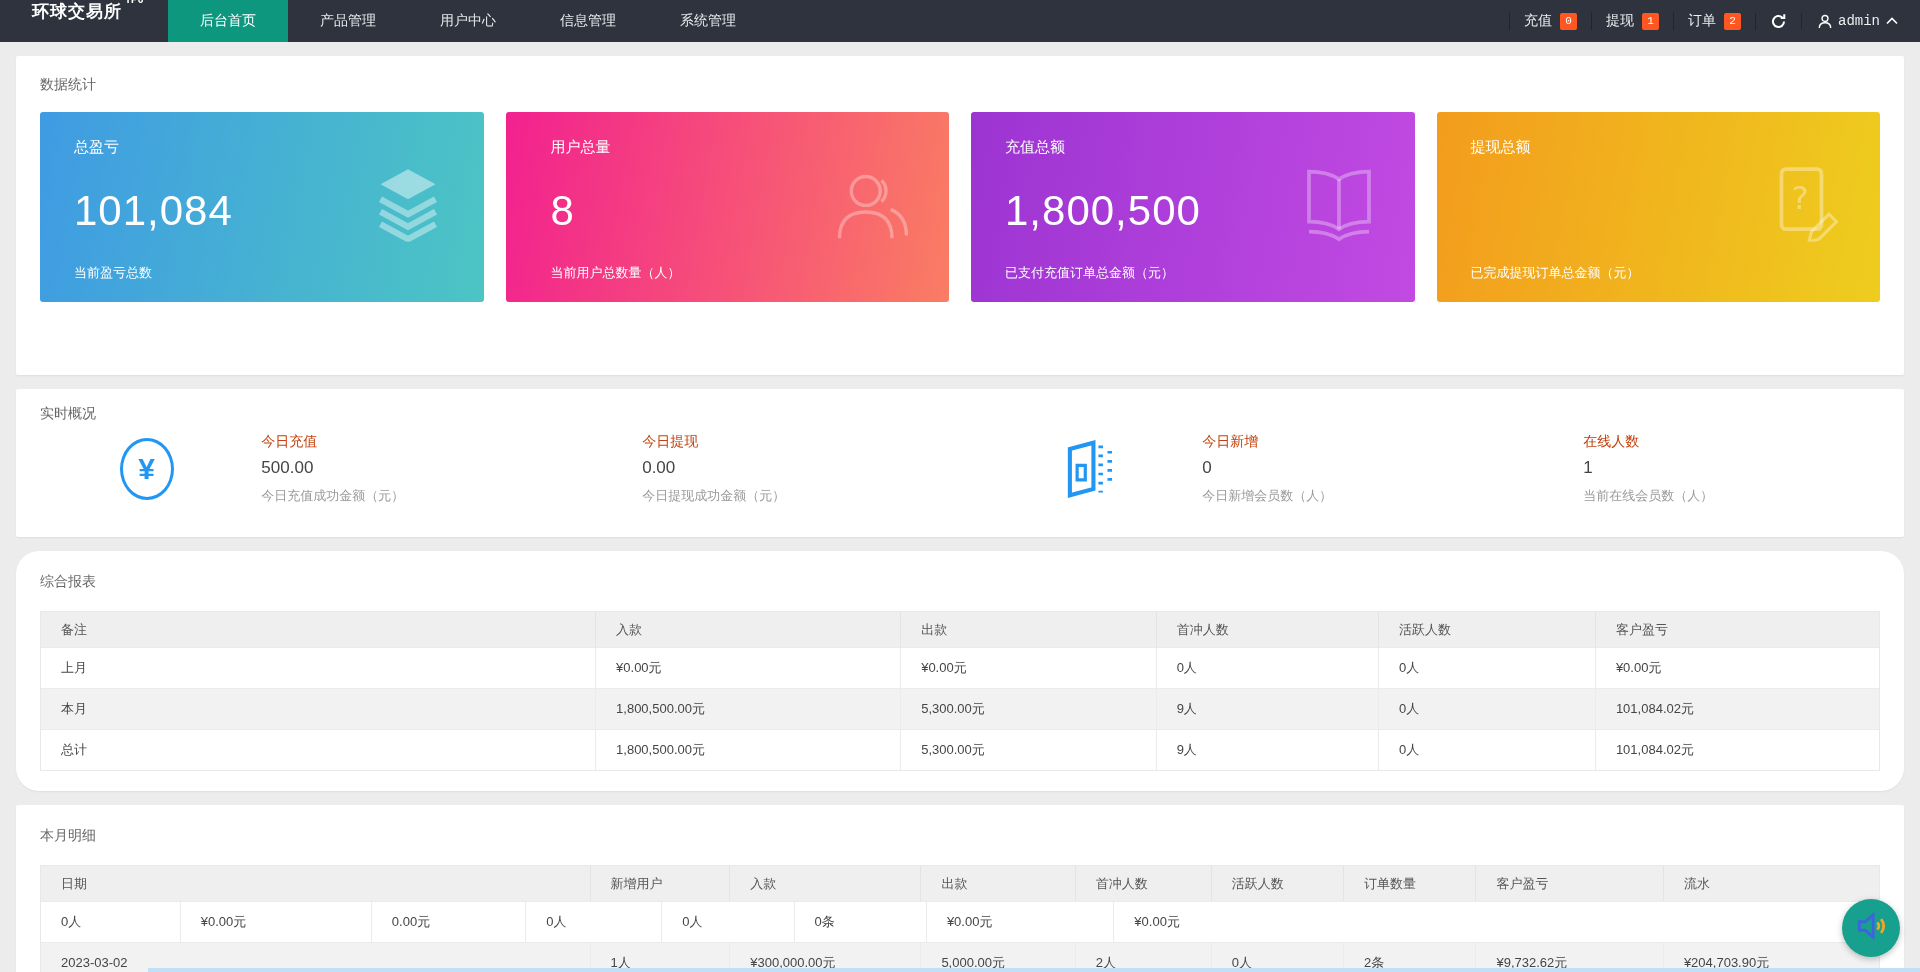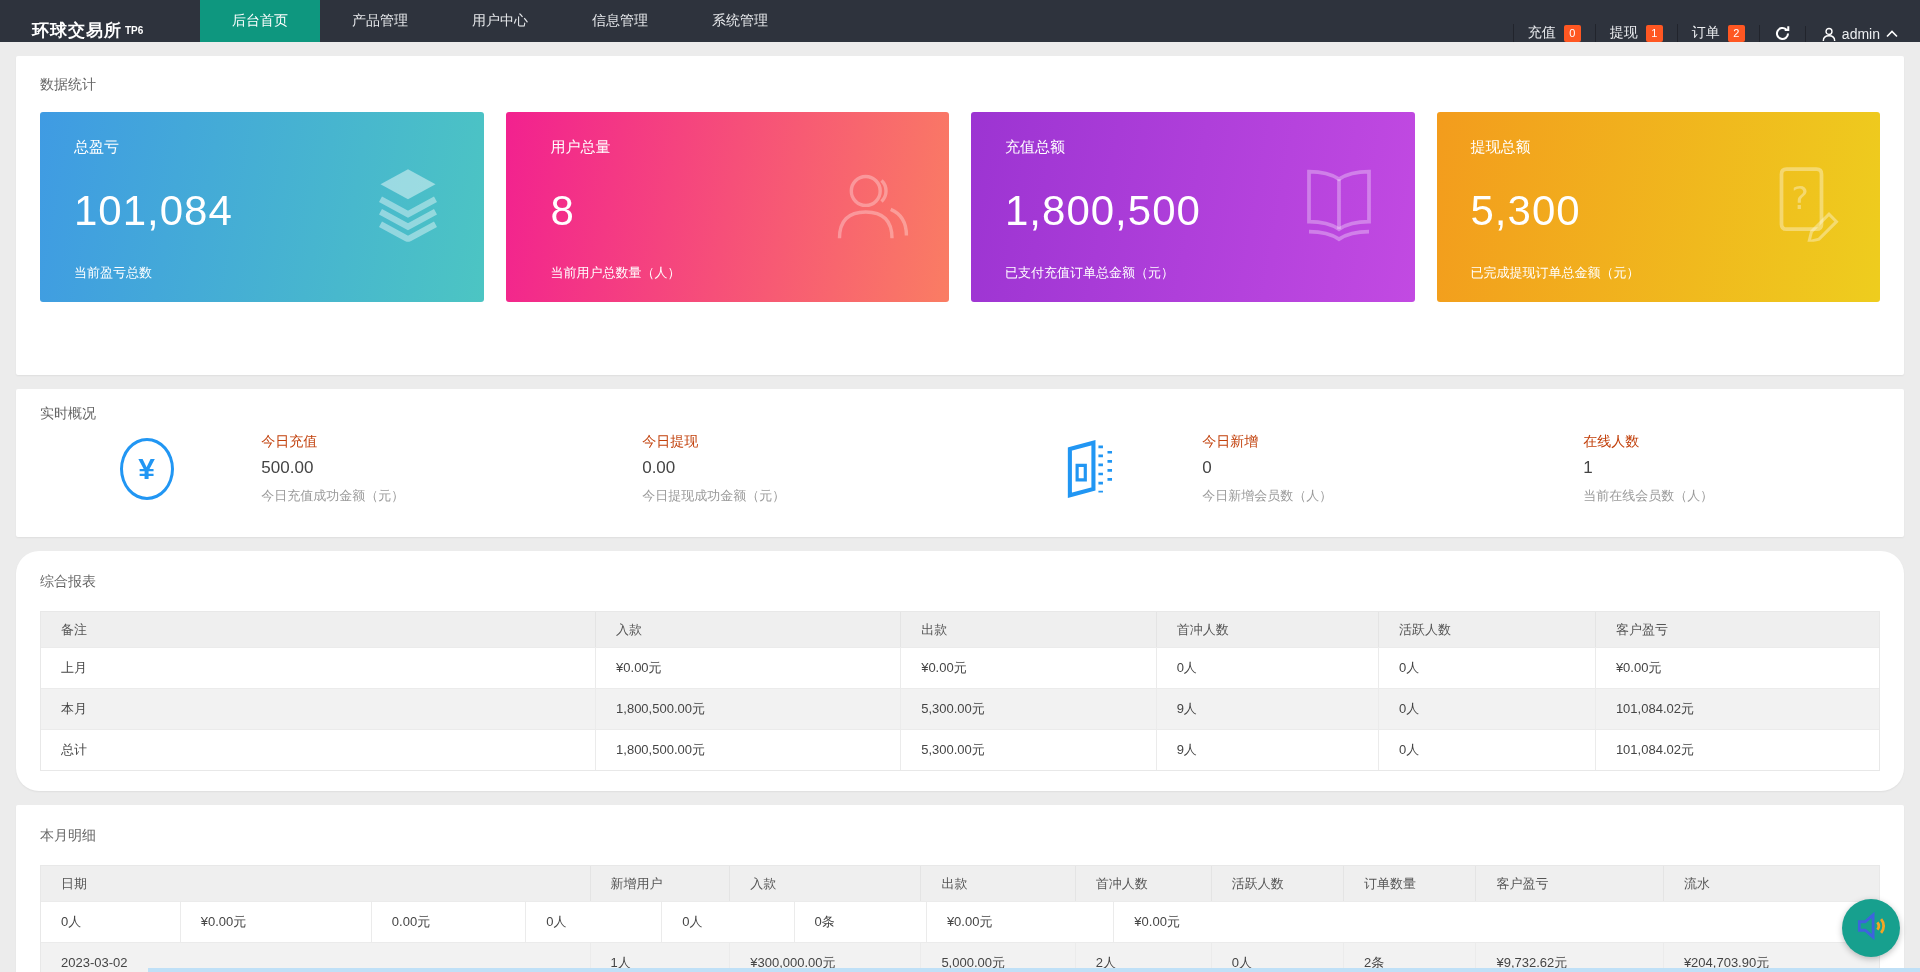--- a/index.html
+++ b/index.html
@@ -1,28 +1,28 @@
 <!DOCTYPE html>
 <html><head>
 <meta charset="utf-8">
 <style>
   * { margin:0; padding:0; box-sizing:border-box; }
   html,body { width:1920px; height:972px; overflow:hidden; background:#ececec;
     font-family:"Liberation Sans","DejaVu Sans",sans-serif; }
 
   
   .header { height:42px; background:#2e333d; display:flex; align-items:stretch; color:#fff; }
-  .logo { width:200px; display:flex; align-items:flex-end; padding-left:32px; }
+  .logo { width:168px; display:flex; align-items:flex-start; padding-left:32px; }
   .logo-text { font-size:17px; font-weight:bold; letter-spacing:1px; }
   .logo-sup { font-size:10px; font-weight:bold; margin-left:3px; transform:translateY(-6px); }
   .nav { display:flex; align-items:stretch; }
   .nav-item { display:flex; align-items:center; padding:0 32px; font-size:14px; color:#e7e9ec; cursor:pointer; }
   .nav-item.active { background:#0e977f; color:#fff; }
   .header-spacer { flex:1; }
-  .hright { display:flex; align-items:flex-end; }
+  .hright { display:flex; align-items:center;font-family:Liberation Mono, monospace; }
   .hcell { display:flex; align-items:center; padding:0 14px; font-size:14px; color:#eceef1;
     border-left:1px solid rgba(0,0,0,.28); cursor:pointer; }
   .badge { display:inline-block; min-width:17px; height:17px; line-height:17px; text-align:center;
     background:#ff5722; color:#fff; font-size:11px; border-radius:2px; margin-left:8px; padding:0 3px; }
   .icon-btn svg, .user-cell svg { display:block; }
   .user-cell { gap:6px; padding:0 22px 0 16px; }
 
   
   .main { padding:14px 16px 0; }
   .panel { background:#fff; border-radius:2px; box-shadow:0 1px 2px rgba(0,0,0,.06); margin-bottom:14px; }
@@ -169,21 +169,20 @@
           <svg width="80" height="80" viewBox="0 0 64 64" fill="none" stroke="rgba(255,255,255,.35)" stroke-width="3">
             <path d="M32 14 q-9-6-24-6 v40 q15 0 24 6 q9-6 24-6 v-40 q-15 0-24 6 z"></path>
             <path d="M32 14 v40"></path>
             <path d="M8 56 q15 0 24 6 q9-6 24-6"></path>
           </svg>
         </span>
       </div>
 
       <div class="card c3">
         <div class="card-label">提现总额</div>
-        <div class="card-value">5,300</div>
         <div class="card-sub">已完成提现订单总金额（元）</div>
         <span class="card-icon">
           <svg width="80" height="80" viewBox="0 0 64 64" fill="none" stroke="rgba(255,255,255,.4)" stroke-width="3">
             <path d="M14 10 q0-4 4-4 h24 q4 0 4 4 v40 q0 4-4 4 h-24 q-4 0-4-4 z"></path>
             <text x="22" y="38" font-size="26" fill="rgba(255,255,255,.4)" stroke="none" font-family="'DejaVu Sans',sans-serif">?</text>
             <path d="M38 56 l14-14 l6 6 l-14 14 l-8 2 z" stroke-width="2.4"></path>
           </svg>
         </span>
       </div>
 

